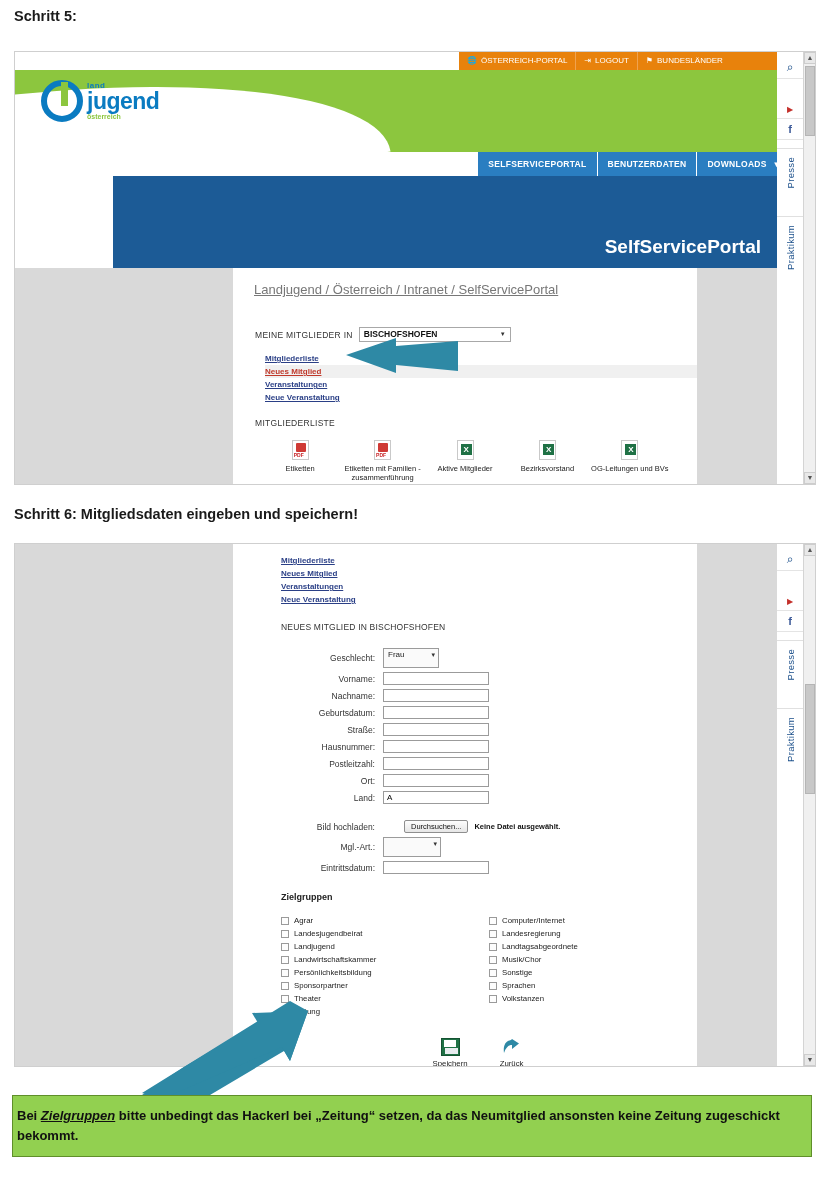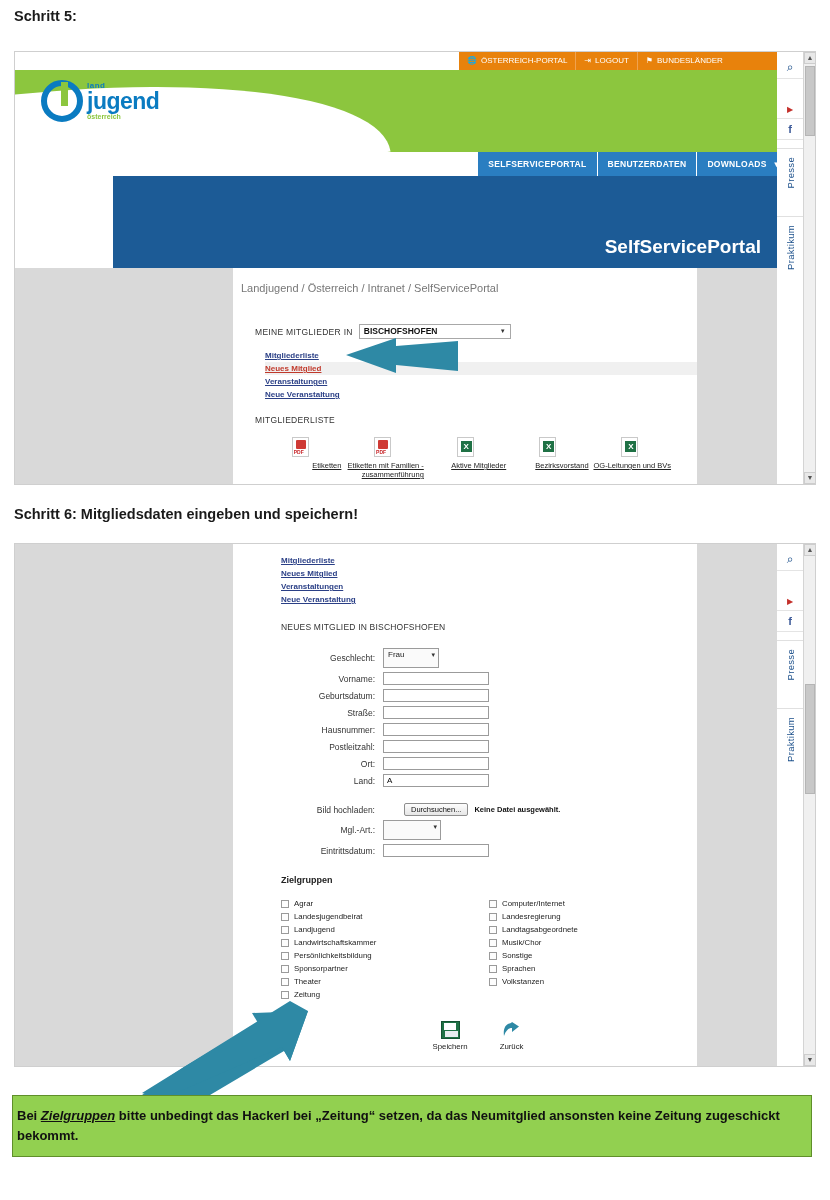--- a/index.html
+++ b/index.html
@@ -147,21 +147,21 @@
   }
   .left-grey {
     position: absolute; left: 0; top: 216px; width: 218px; bottom: 0;
     background: #d9d9d9;
   }
   .right-grey {
     position: absolute; right: 38px; width: 80px; top: 216px; bottom: 0;
     background: #d9d9d9;
   }
 
-  .crumb { font-size: 11px; color: #777; padding: 14px 0 0 8px; }
+  .crumb { font-size: 13px; color: #777; padding: 14px 0 0 21px; text-decoration: underline; }
 
   .mm-row { display: flex; align-items: center; gap: 6px; padding: 30px 0 0 22px; }
   .mm-label { font-size: 8.5px; color: #333; letter-spacing: .3px; }
   .mm-select {
     width: 152px; height: 15px; border: 1px solid #a8a8a8; background: #fff;
     font-size: 8.5px; color: #111; padding: 0 4px; line-height: 13px;
     display: flex; justify-content: space-between; align-items: center;
     font-weight: bold;
   }
   .mm-select .cv { font-size: 6px; color: #333; }
@@ -172,21 +172,21 @@
     text-decoration: underline; padding: 2px 0;
   }
   .linklist a.hl { color: #c0392b; }
   .hl-row { background: #f0f0f0; }
 
   .ml-title { font-size: 8.5px; color: #333; padding: 14px 0 0 22px; letter-spacing: .3px; }
 
   .filerow {
     display: flex; justify-content: space-around; padding: 12px 26px 0 26px;
   }
-  .fileitem { width: 84px; text-align: right; font-size: 7.5px; color: #222; text-decoration: underline; }
+  .fileitem { width: 84px; text-align: center; font-size: 7.5px; color: #222; }
   .ic { width: 17px; height: 20px; margin: 0 auto 4px; position: relative; }
   .ic.pdf { background: #fff; border: 1px solid #c9c9c9; }
   .ic.pdf::after {
     content: "PDF"; position: absolute; left: 1px; bottom: 1px;
     font-size: 5px; color: #c8262a; font-weight: bold;
   }
   .ic.pdf::before {
     content: ""; position: absolute; left: 3px; top: 2px; width: 10px; height: 9px;
     background: #cf3a35; border-radius: 1px;
   }
@@ -419,20 +419,24 @@
         <div class="frow">
           <div class="flabel">Geschlecht:</div>
           <div class="fdrop wide">Frau</div>
         </div>
 
         <div class="frow">
           <div class="flabel">Vorname:</div>
           <input class="finput" value="" style="">
         </div>
 
+        <div class="frow">
+          <div class="flabel">Nachname:</div>
+          <input class="finput" value="" style="">
+        </div>
 
         <div class="frow">
           <div class="flabel">Geburtsdatum:</div>
           <input class="finput" value="" style="">
         </div>
 
         <div class="frow">
           <div class="flabel">Straße:</div>
           <input class="finput" value="" style="">
         </div>

